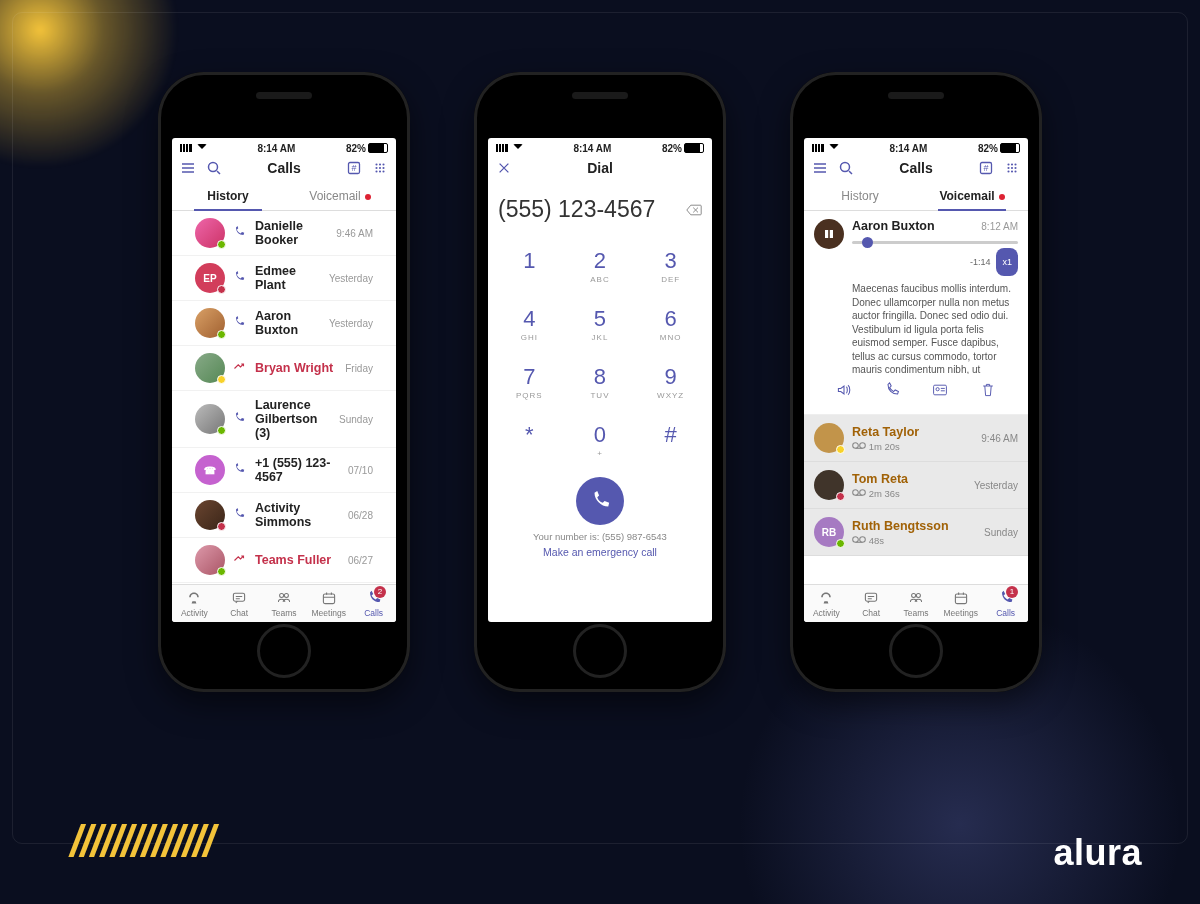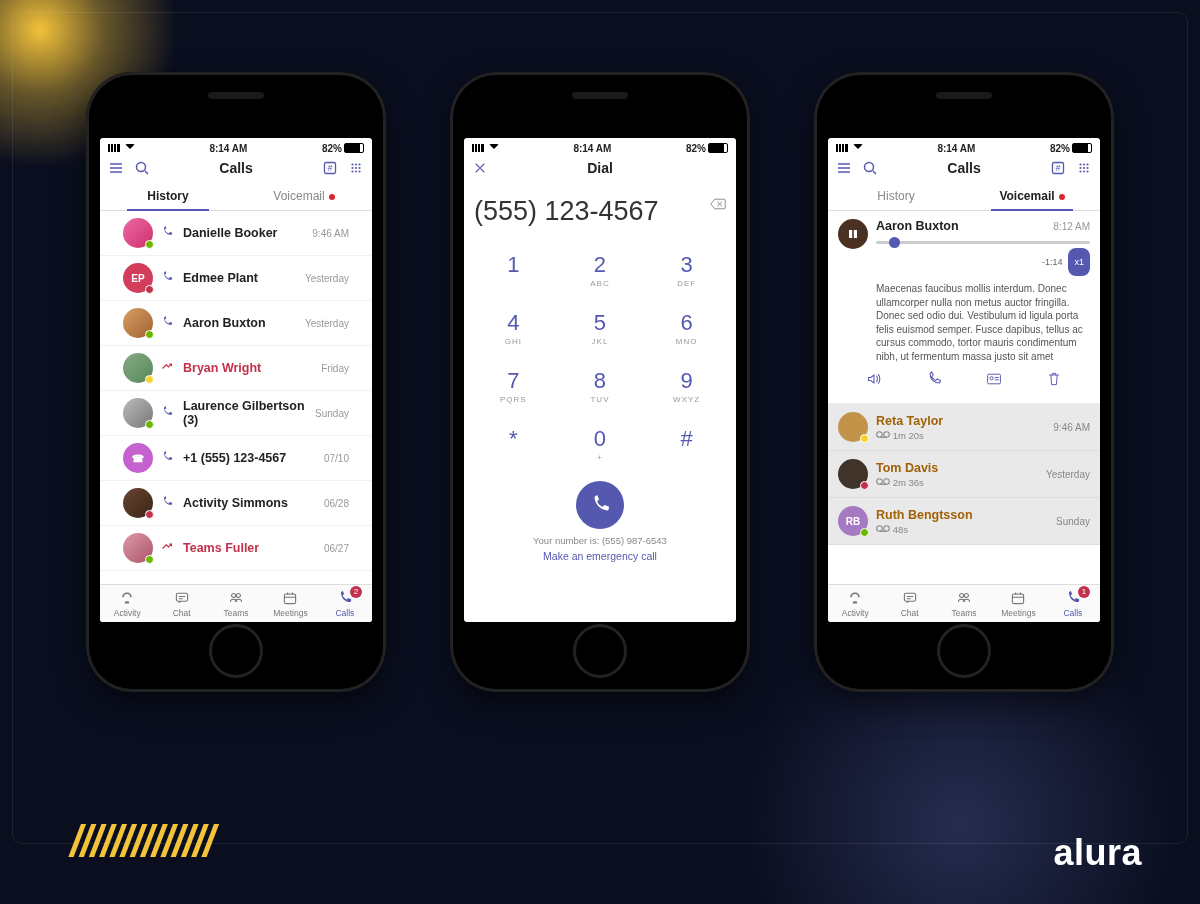--- a/index.html
+++ b/index.html
@@ -33,21 +33,21 @@
   }
   .frame-border {
     position:absolute; top:12px; left:12px; right:12px; bottom:60px;
     border:1px solid rgba(255,255,255,.08); border-radius:10px;
     pointer-events:none;
   }
 
   
   .phones { position:absolute; top:72px; left:0; right:0; display:flex; justify-content:center; gap:64px; }
   .phone {
-    width:300px; height:620px; background:#000; border-radius:46px;
+    width:252px; height:620px; background:#000; border-radius:46px;
     padding:66px 14px 70px; position:relative;
     box-shadow:0 12px 30px rgba(0,0,0,.5), inset 0 0 0 3px #222;
   }
   .phone::before{content:"";position:absolute;top:20px;left:50%;transform:translateX(-50%);width:56px;height:7px;border-radius:4px;background:#1a1a1a;}
   .phone::after{content:"";position:absolute;bottom:14px;left:50%;transform:translateX(-50%);width:48px;height:48px;border-radius:50%;border:3px solid #222;background:#000;}
   .screen { width:100%; height:100%; background:#fff; border-radius:3px; display:flex; flex-direction:column; overflow:hidden; font-size:11px; color:#222;}
 
   
   .status { display:flex; justify-content:space-between; align-items:center; padding:4px 8px 2px; font-size:10px; font-weight:600;}
   .status .sig::before{content:"";display:inline-block;width:12px;height:8px;background:linear-gradient(to right,#000 2px,transparent 0 3px,#000 0 5px,transparent 0 6px,#000 0 8px,transparent 0 9px,#000 0 12px);margin-right:2px;}
@@ -81,21 +81,21 @@
   .tm{color:#999;font-size:10px;}
 
   
   .bnav{display:flex;border-top:1px solid #ddd;background:#fafafa;}
   .bnav .btab{flex:1;text-align:center;padding:5px 0 4px;font-size:8.5px;color:#777;position:relative;}
   .bnav .btab.active{color:#5558af;}
   .bnav .bicon{display:block;margin:0 auto 2px;width:18px;height:16px;}
   .badge{position:absolute;top:1px;right:10px;background:#c4314b;color:#fff;font-size:8px;border-radius:8px;min-width:12px;height:12px;line-height:12px;}
 
   
-  .dial-num{font-size:27px;color:#333;padding:14px 10px;display:flex;justify-content:space-between;}
+  .dial-num{font-size:23px;color:#333;padding:14px 10px;display:flex;align-items:center;justify-content:space-between;}
   .bksp{color:#777;}
   .keypad{display:grid;grid-template-columns:repeat(3,1fr);padding:0 6px;}
   .key{padding:11px 0;text-align:center;}
   .key .d{font-size:22px;color:#5558af;font-weight:400;}
   .key .l{font-size:8px;color:#999;letter-spacing:1px;margin-top:1px;}
   .callbtn{width:48px;height:48px;border-radius:50%;background:#5558af;margin:8px auto 6px;display:flex;align-items:center;justify-content:center;color:#fff;}
   .mynum{text-align:center;color:#888;font-size:9.5px;margin-bottom:4px;}
   .emerg{text-align:center;color:#5558af;font-size:10.5px;padding-bottom:8px;}
 
   
@@ -492,21 +492,21 @@
                   <path d="M4 8.2h8" stroke="#888" stroke-width="1.2"></path>
                 </svg> 1m 20s</div>
     </div>
     <span class="tm">9:46 AM</span>
           </div>
           <div class="vm-row">
             <div class="avatar av11">
               <span class="presence pr-red"></span>
             </div>
     <div style="flex:1">
-      <div class="nm">Tom Davis</div>
+      <div class="nm">Tom Reta</div>
       <div class="meta"><svg viewBox="0 0 16 10" width="14" height="9">
                   <circle cx="4" cy="5" r="3.2" stroke="#888" stroke-width="1.2" fill="none"></circle>
                   <circle cx="12" cy="5" r="3.2" stroke="#888" stroke-width="1.2" fill="none"></circle>
                   <path d="M4 8.2h8" stroke="#888" stroke-width="1.2"></path>
                 </svg> 2m 36s</div>
     </div>
     <span class="tm">Yesterday</span>
           </div>
           <div class="vm-row">
             <div class="avatar av12">RB<span class="presence pr-green"></span></div>

